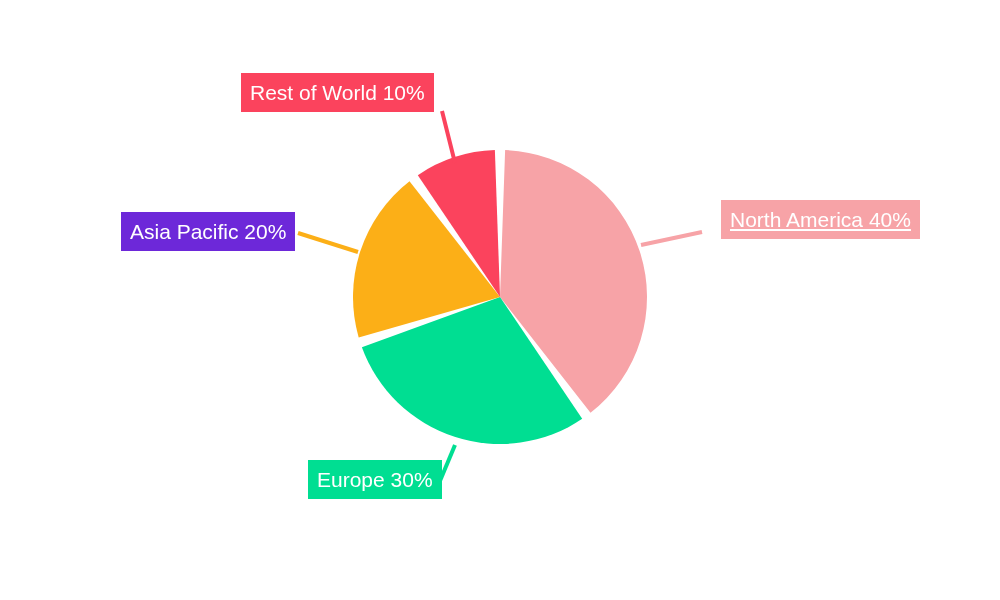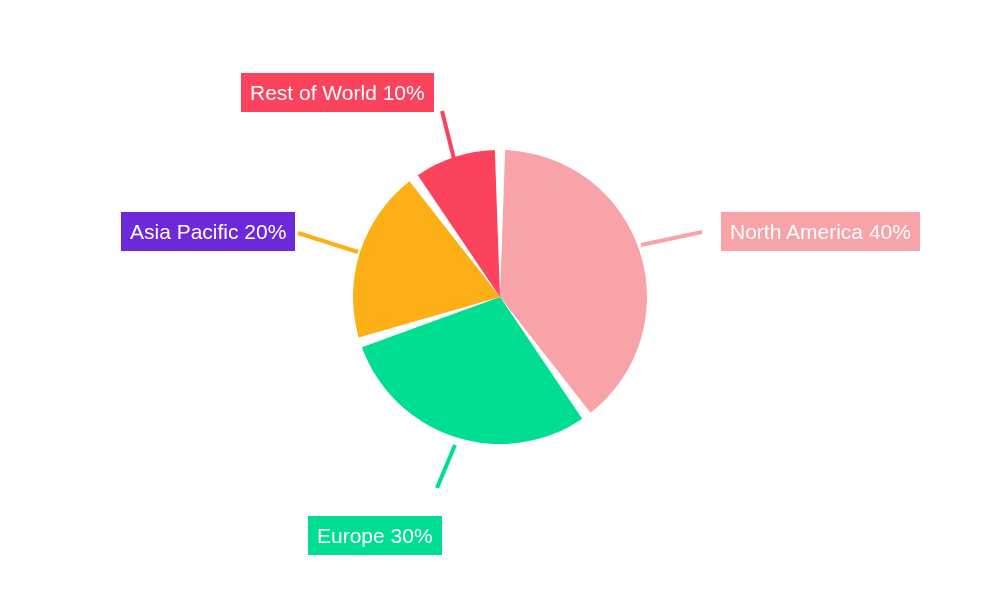--- a/index.html
+++ b/index.html
@@ -35,25 +35,26 @@
     font-family: "Liberation Sans", sans-serif;
     white-space: nowrap;
     line-height: 1;
     padding: 0 9px;
     height: 39px;
     box-sizing: border-box;
     margin-left: 19px;
   }
   #label-north-america {
     left: 702px;
-    top: 212px;
+    top: 200px;
+    text-decoration: underline;
   }
   #label-europe {
     left: 289px;
-    top: 516px;
+    top: 460px;
     text-align: center;
   }
   #label-asia-pacific {
     left: 102px;
     top: 212px;
   }
   #label-rest-of-world {
     left: 222px;
     top: 73px;
   }

